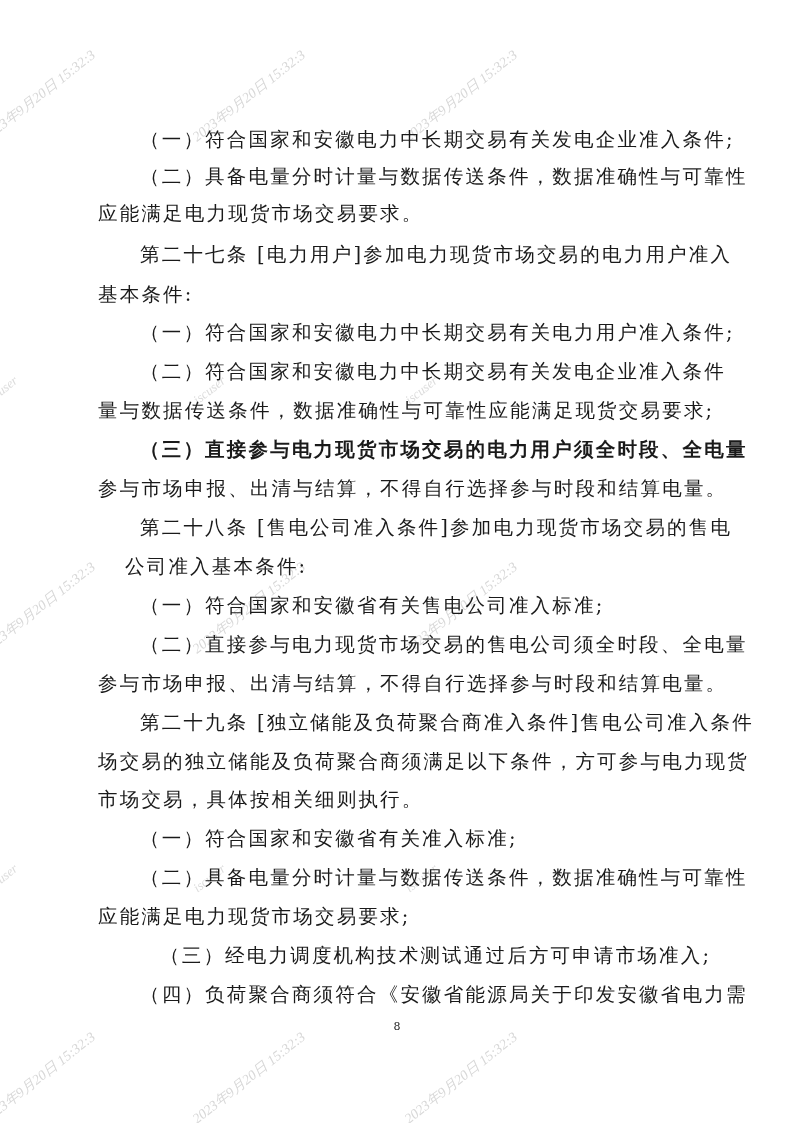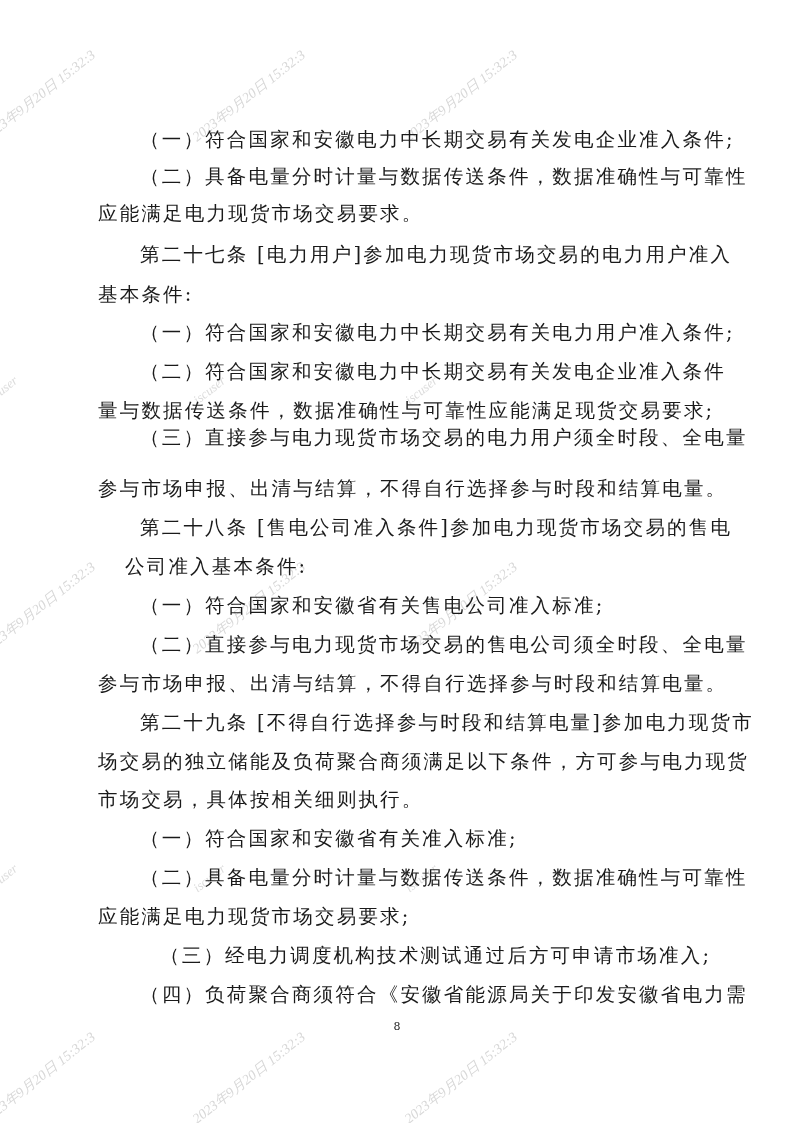--- a/index.html
+++ b/index.html
@@ -43,28 +43,28 @@
 
   <div class="content">
     <div class="line indent" style="top:0px;">（一）符合国家和安徽电力中长期交易有关发电企业准入条件;</div>
     <div class="line indent" style="top:37px;">（二）具备电量分时计量与数据传送条件，数据准确性与可靠性</div>
     <div class="line" style="top:74px;">应能满足电力现货市场交易要求。</div>
     <div class="line indent" style="top:115px;">第二十七条 [电力用户]参加电力现货市场交易的电力用户准入</div>
     <div class="line" style="top:155px;">基本条件:</div>
     <div class="line indent" style="top:193px;">（一）符合国家和安徽电力中长期交易有关电力用户准入条件;</div>
     <div class="line indent" style="top:232px;">（二）符合国家和安徽电力中长期交易有关发电企业准入条件</div>
     <div class="line" style="top:271px;">量与数据传送条件，数据准确性与可靠性应能满足现货交易要求;</div>
-    <div class="line indent" style="top:298px;">（三）直接参与电力现货市场交易的电力用户须全时段、全电量</div>
+    <div class="line indent" style="top:310px;font-weight:bold;">（三）直接参与电力现货市场交易的电力用户须全时段、全电量</div>
     <div class="line" style="top:349px;">参与市场申报、出清与结算，不得自行选择参与时段和结算电量。</div>
     <div class="line indent" style="top:388px;">第二十八条 [售电公司准入条件]参加电力现货市场交易的售电</div>
     <div class="line" style="top:427px;margin-left:27px;">公司准入基本条件:</div>
     <div class="line indent" style="top:466px;">（一）符合国家和安徽省有关售电公司准入标准;</div>
     <div class="line indent" style="top:505px;">（二）直接参与电力现货市场交易的售电公司须全时段、全电量</div>
     <div class="line" style="top:544px;">参与市场申报、出清与结算，不得自行选择参与时段和结算电量。</div>
-    <div class="line indent" style="top:583px;">第二十九条 [不得自行选择参与时段和结算电量]参加电力现货市</div>
+    <div class="line indent" style="top:583px;">第二十九条 [独立储能及负荷聚合商准入条件]售电公司准入条件</div>
     <div class="line" style="top:622px;">场交易的独立储能及负荷聚合商须满足以下条件，方可参与电力现货</div>
     <div class="line" style="top:660px;">市场交易，具体按相关细则执行。</div>
     <div class="line indent" style="top:699px;">（一）符合国家和安徽省有关准入标准;</div>
     <div class="line indent" style="top:738px;">（二）具备电量分时计量与数据传送条件，数据准确性与可靠性</div>
     <div class="line" style="top:777px;">应能满足电力现货市场交易要求;</div>
     <div class="line indent" style="top:816px;margin-left:20px;">（三）经电力调度机构技术测试通过后方可申请市场准入;</div>
     <div class="line indent" style="top:855px;">（四）负荷聚合商须符合《安徽省能源局关于印发安徽省电力需</div>
   </div>
 
   <div class="pagenum">8</div>

